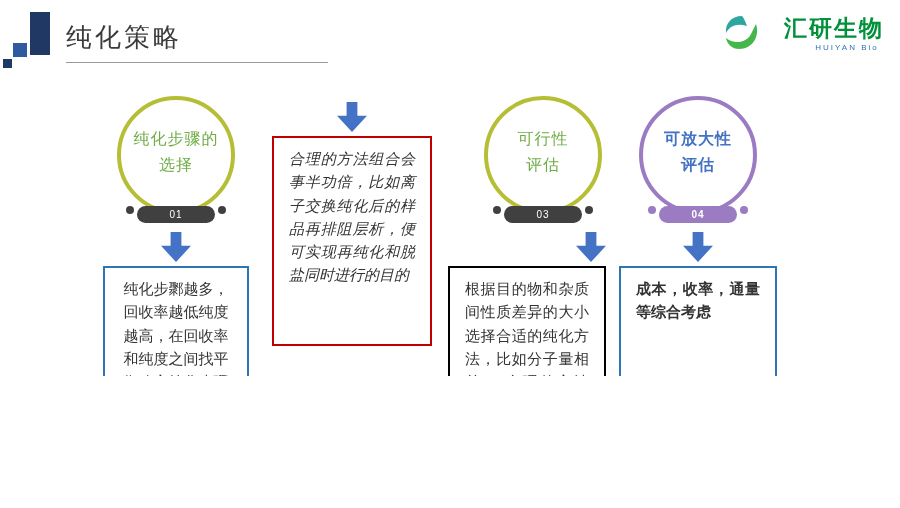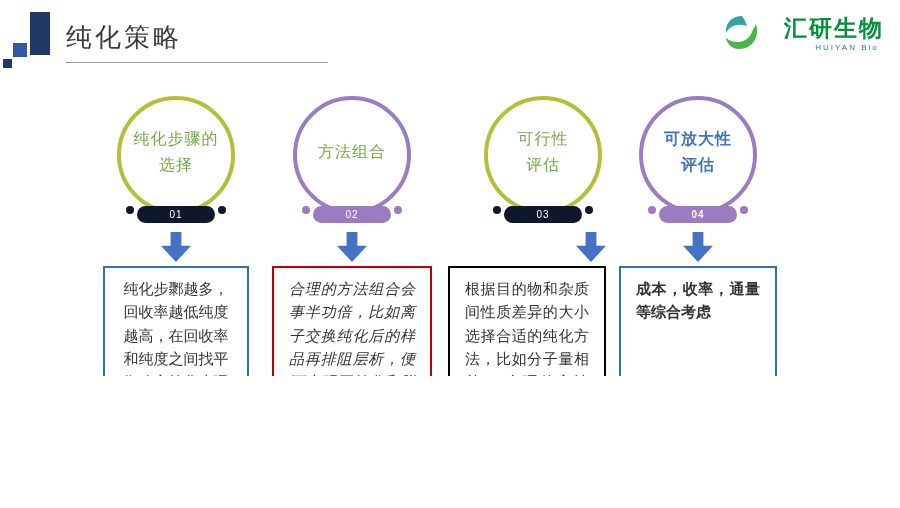--- a/index.html
+++ b/index.html
@@ -32,21 +32,21 @@
 
   .circle-wrap { position:relative; width:126px; height:130px; flex:none; }
   .circle { position:absolute; left:4px; top:0; width:118px; height:118px; border:4px solid; border-radius:50%; }
   .olive  { border-color:#b5be35; }
   .purple { border-color:#9b7cc3; }
   .circle-label { position:absolute; left:0; top:0; width:126px; height:112px; display:flex; flex-direction:column; justify-content:center; align-items:center; font-size:16px; line-height:1.65; letter-spacing:1px; text-align:center; }
   .text-green { color:#70ad47; }
   .text-blue  { color:#4472c4; }
 
   .pill { position:absolute; left:50%; transform:translateX(-50%); top:110px; width:78px; height:17px; border-radius:9px; color:#fff; font-size:10px; display:flex; align-items:center; justify-content:center; letter-spacing:1px; }
-  .bg-olive  { background:#0f172a; }
+  .bg-olive  { background:#404040; }
   .bg-purple { background:#9b7cc3; }
 
   .dot { position:absolute; width:8px; height:8px; border-radius:50%; top:110px; }
   .dot-left  { left:13px; }
   .dot-right { right:13px; }
 
   .arrow { margin-top:6px; width:30px; height:30px; background:#4472c4; flex:none;
            clip-path:polygon(32% 0, 68% 0, 68% 46%, 100% 46%, 50% 100%, 0 46%, 32% 46%); }
 
   .desc-box { margin-top:4px; width:100%; min-height:210px; border:2px solid; padding:9px 15px; font-size:15px; line-height:1.55; color:#333333; }
@@ -91,30 +91,20 @@
       </div>
       <div class="dot bg-olive dot-left"></div>
       <div class="dot bg-olive dot-right"></div>
       <div class="pill bg-olive">01</div>
     </div>
     <div class="arrow"></div>
     <div class="desc-box border-blue desc-center">纯化步鄹越多，回收率越低纯度越高，在回收率和纯度之间找平衡确定纯化步骤</div>
   </div>
 
   <div class="step step-2">
-    <div class="circle-wrap">
-      <div class="circle purple"></div>
-      <div class="circle-label text-green">
-        <div>方法组合</div>
-        <div></div>
-      </div>
-      <div class="dot bg-purple dot-left"></div>
-      <div class="dot bg-purple dot-right"></div>
-      <div class="pill bg-purple">02</div>
-    </div>
     <div class="arrow"></div>
     <div class="desc-box border-red desc-justify">合理的方法组合会事半功倍，比如离子交换纯化后的样品再排阻层析，便可实现再纯化和脱盐同时进行的目的</div>
   </div>
 
   <div class="step step-3">
     <div class="circle-wrap">
       <div class="circle olive"></div>
       <div class="circle-label text-green">
         <div>可行性</div>
         <div>评估</div>

